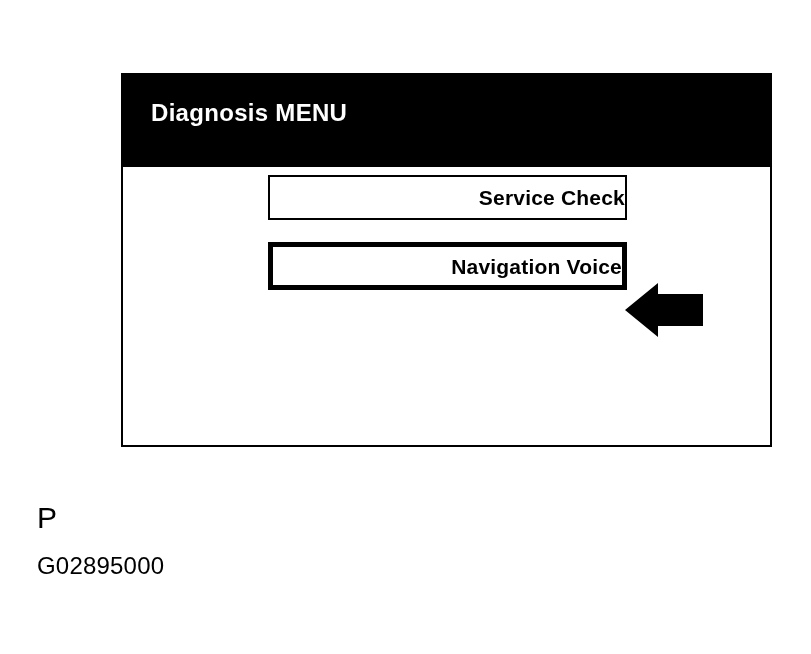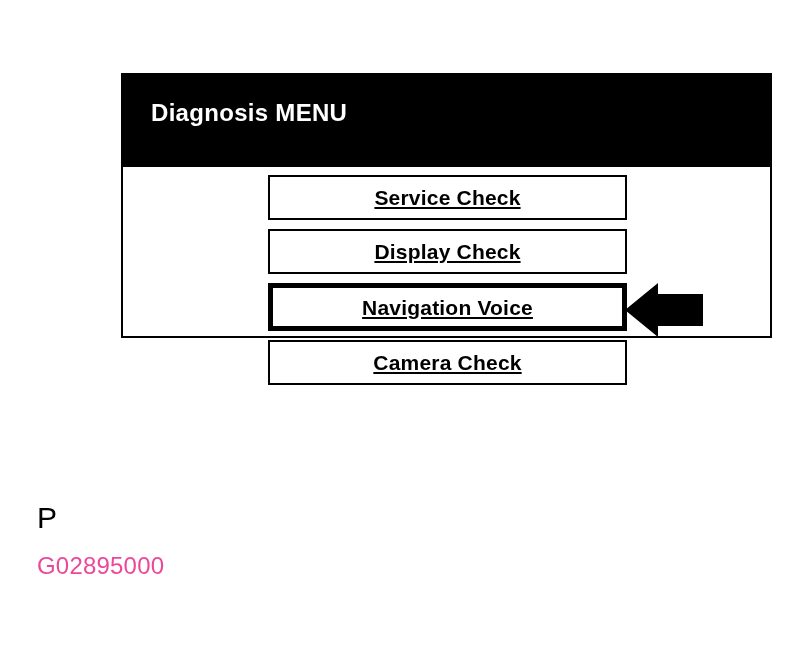--- a/index.html
+++ b/index.html
@@ -16,21 +16,21 @@
     font-family: "Liberation Sans", sans-serif;
     color: #000000;
   }
 
   
   #device-panel {
     position: absolute;
     left: 121px;
     top: 73px;
     width: 651px;
-    height: 265px;
+    height: 374px;
     box-sizing: border-box;
     border: 2px solid #000000;
     background: #ffffff;
   }
 
   #panel-header {
     position: absolute;
     left: 0;
     top: 0;
     right: 0;
@@ -56,27 +56,26 @@
     left: 145px;
     top: 100px;
     width: 359px;
   }
 
   .menu-button {
     position: relative;
     box-sizing: border-box;
     width: 359px;
     height: 45px;
-    margin-bottom: 9px;
+    margin-bottom: 22px;
     border: 2px solid #000000;
     background: #ffffff;
     display: flex;
     align-items: center;
-    justify-content: center;
-    text-decoration: underline;
+    justify-content: flex-end;
   }
 
   .menu-button.selected {
     border-width: 5px;
     height: 48px;
   }
 
   .menu-button-label {
     font-size: 21px;
     font-weight: bold;
@@ -107,50 +106,44 @@
     color: #000000;
   }
 
   #caption-code {
     position: absolute;
     left: 37px;
     top: 554px;
     font-size: 24px;
     font-weight: normal;
     line-height: 1;
-    color: #ec4899;
+    color: #000000;
     letter-spacing: 0.2px;
   }
 </style>
 </head>
 <body>
 
 <div id="device-panel">
 
   <div id="panel-header">
     <div id="panel-title">Diagnosis MENU</div>
   </div>
 
   <div id="menu-list">
 
     <div class="menu-button">
       <span class="menu-button-label">Service Check</span>
     </div>
 
-    <div class="menu-button">
-      <span class="menu-button-label">Display Check</span>
-    </div>
 
     <div class="menu-button selected">
       <span class="menu-button-label">Navigation Voice</span>
     </div>
 
-    <div class="menu-button">
-      <span class="menu-button-label">Camera Check</span>
-    </div>
 
 
   </div>
 </div>
 
 <svg id="pointer-arrow" viewBox="0 0 80 58" aria-hidden="true">
   <polygon points="0,29 33,2 33,13 78,13 78,45 33,45 33,56" fill="#000000"></polygon>
 </svg>
 
 <div id="caption-marker">P</div>

